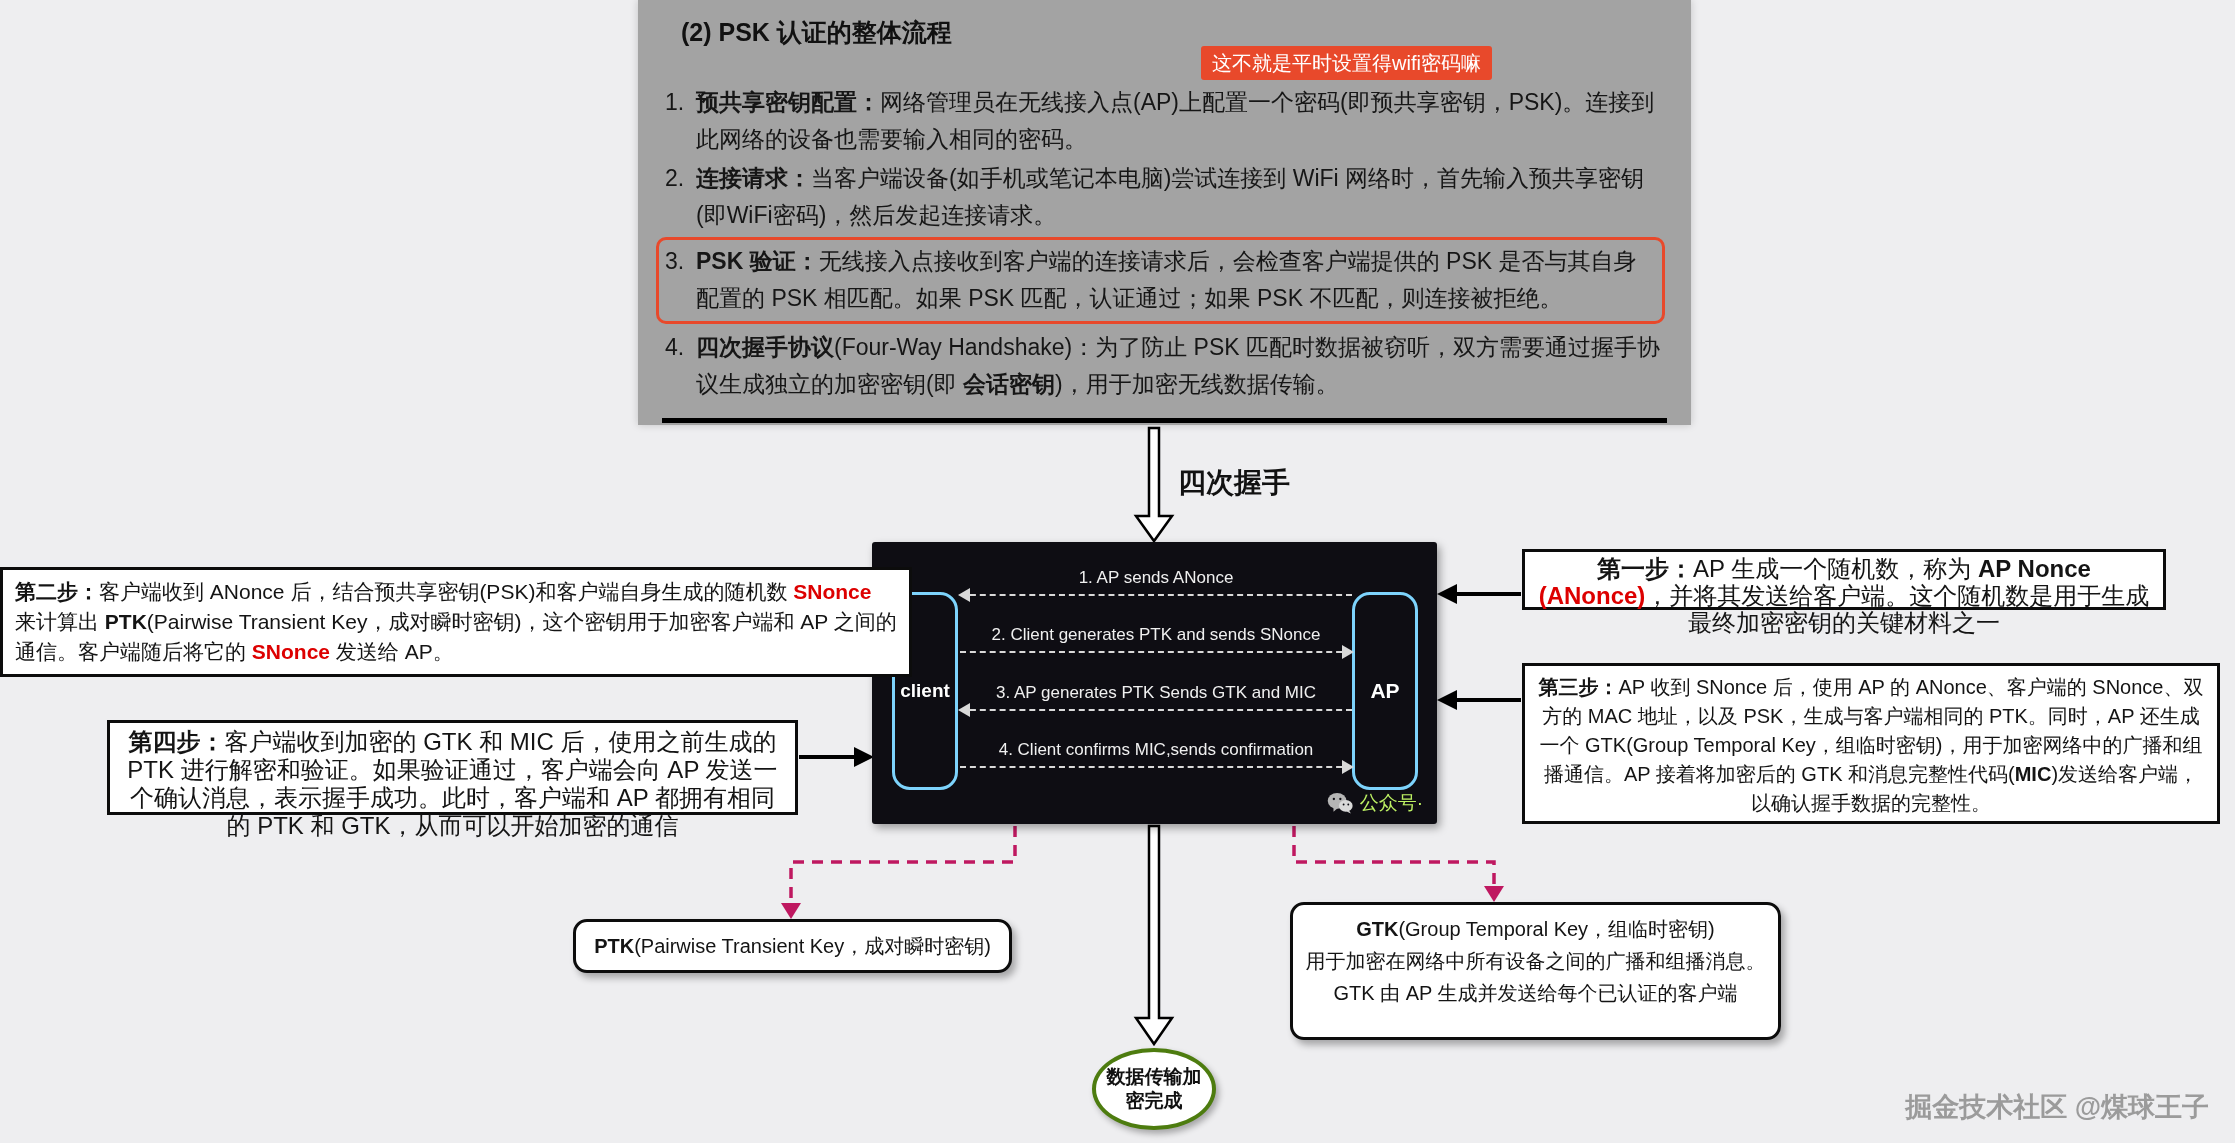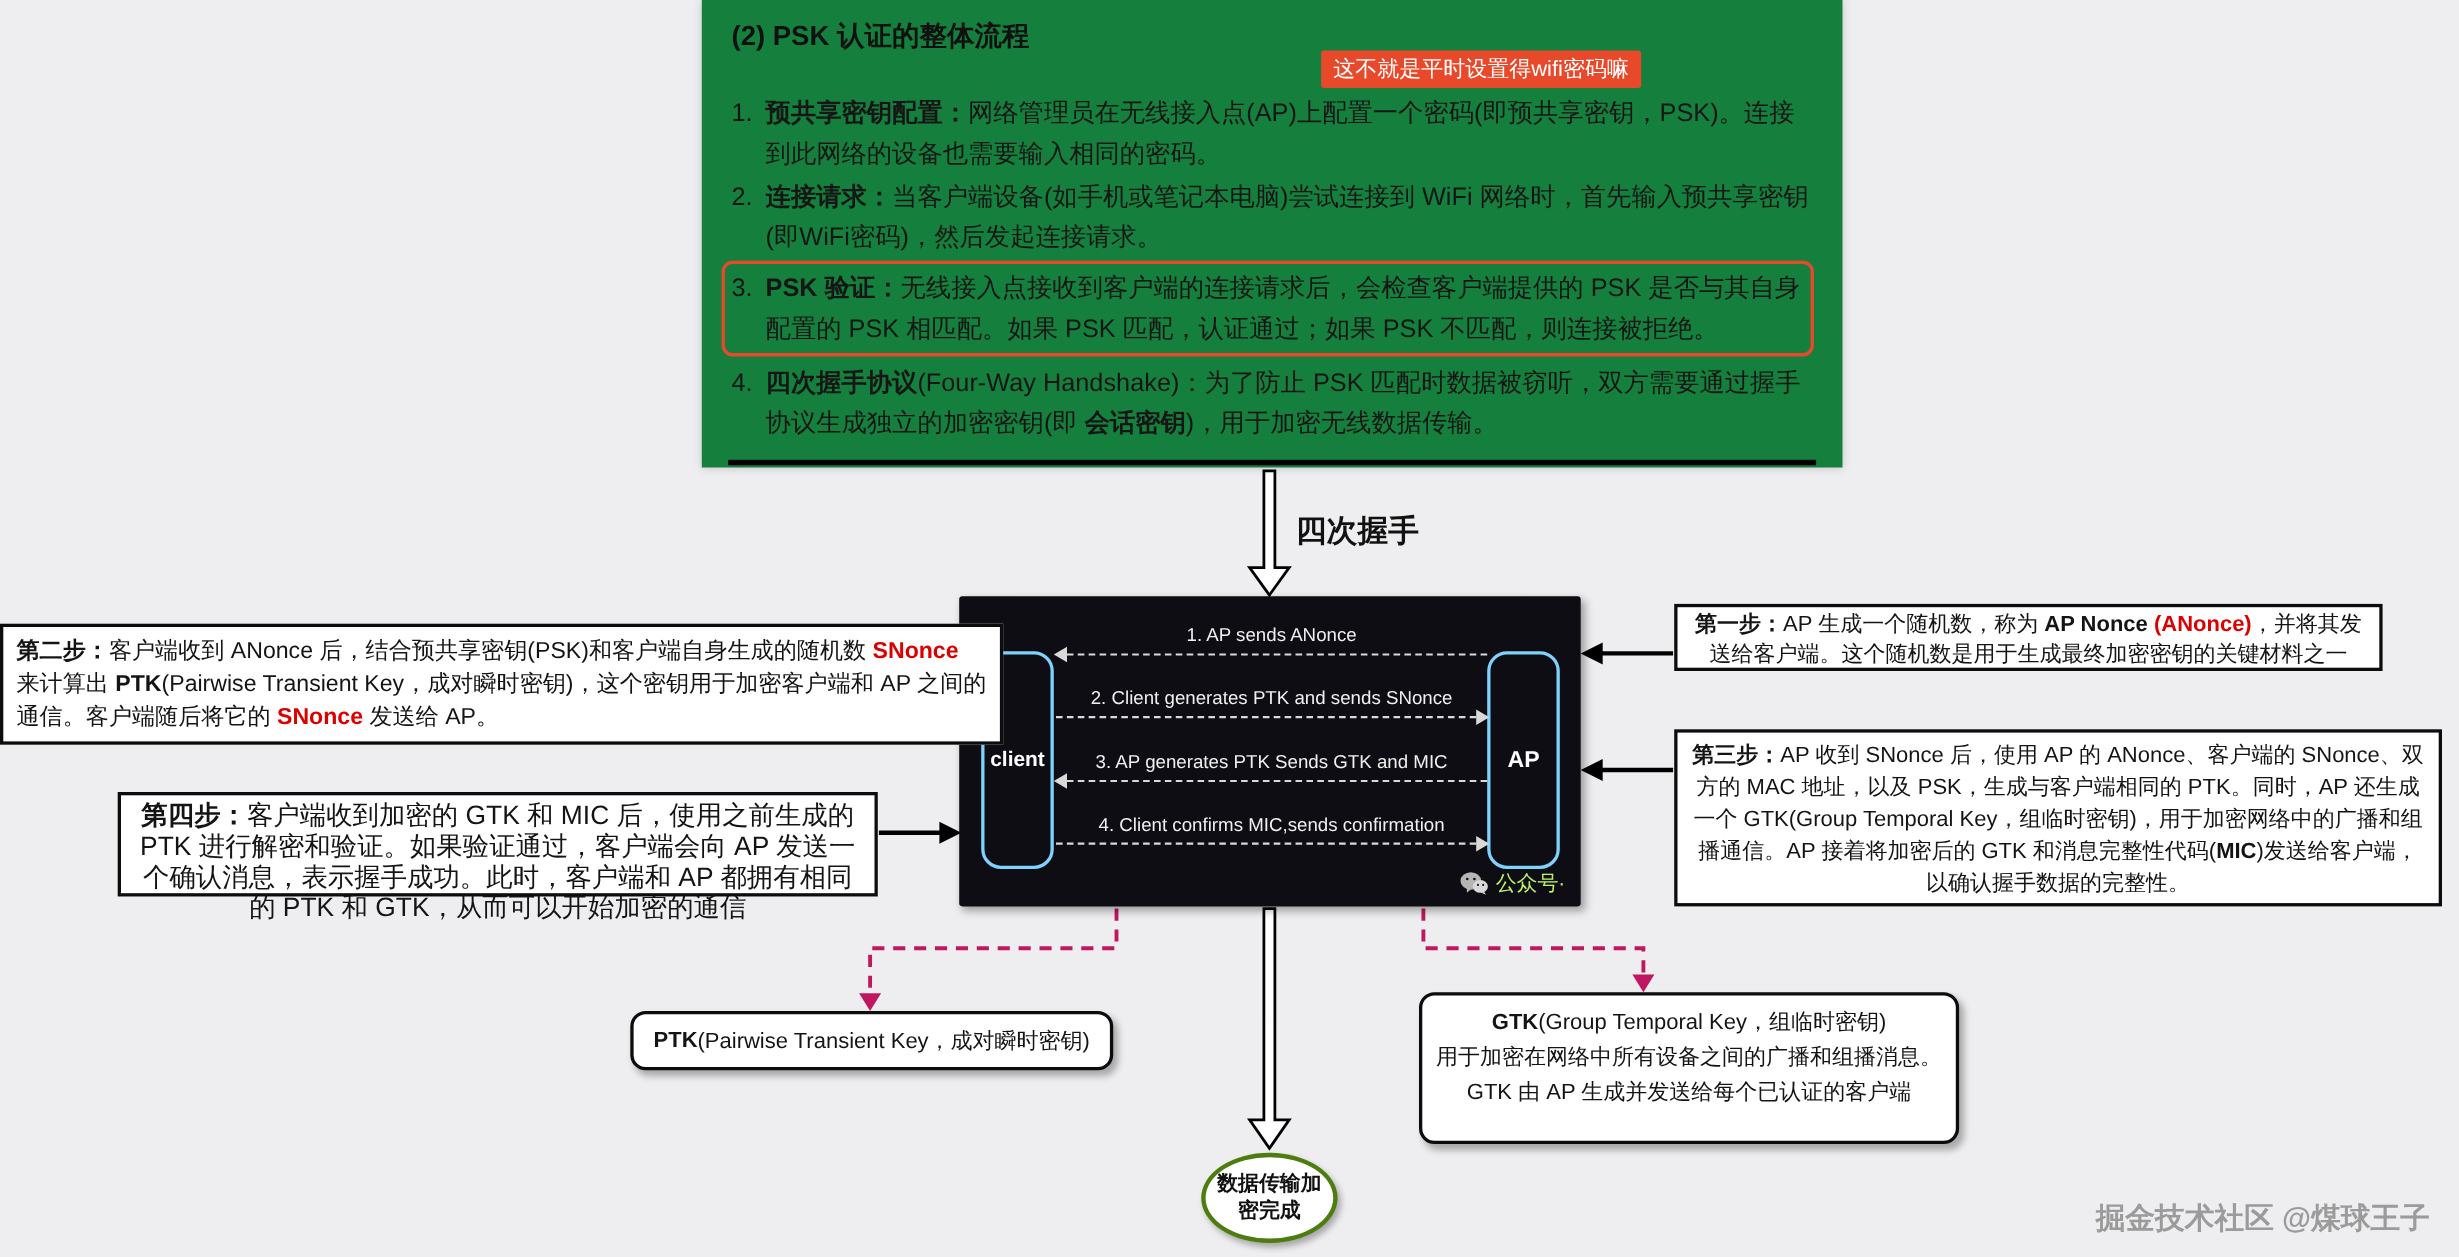--- a/index.html
+++ b/index.html
@@ -11,22 +11,23 @@
     overflow:hidden;
   }
   #canvas{position:relative;width:2235px;height:1143px;}
 
   
   #connectors{position:absolute;left:0;top:0;z-index:1;pointer-events:none;}
 
   
   .top-card{
     position:absolute;left:638px;top:0;width:1037px;height:425px;
-    background:#15803d;z-index:2;
+    background:#a3a3a3;z-index:2;
     box-shadow:0 0 8px rgba(0,0,0,0.18);
+    padding-left:16px;
   }
   .card-title{
     margin:16px 0 0 27px;
     font-size:25px;font-weight:700;color:#111;
   }
   .badge{
     position:absolute;left:563px;top:46px;
     background:#e8492b;color:#fff;
     font-size:20px;line-height:1;
     padding:7px 11px;border-radius:3px;
@@ -98,21 +99,21 @@
   }
 
   
   .step-box{
     position:absolute;background:#fff;border:3px solid #0c0c0c;
     z-index:2;font-size:20px;line-height:29px;color:#141414;
     box-sizing:border-box;
   }
   .step2-box{left:0;top:567px;width:912px;height:110px;padding:7px 12px;text-align:left;font-size:21px;line-height:30px;}
   .step4-box{left:107px;top:720px;width:691px;height:95px;padding:5px 10px;text-align:center;font-size:24px;line-height:28px;}
-  .step1-box{left:1522px;top:549px;width:644px;height:61px;padding:3px 10px;text-align:center;font-size:20px;line-height:27px;}
+  .step1-box{left:1522px;top:549px;width:644px;height:61px;padding:3px 10px;text-align:center;font-size:24px;line-height:27px;}
   .step3-box{left:1522px;top:663px;width:698px;height:161px;padding:7px 10px;text-align:center;font-size:20px;line-height:29px;}
 
   
   .key-box{
     position:absolute;background:#fff;border:3px solid #0c0c0c;border-radius:14px;
     z-index:2;box-sizing:border-box;text-align:center;color:#141414;
     box-shadow:4px 5px 7px rgba(0,0,0,0.3);
   }
   .ptk-box{
     left:573px;top:919px;width:439px;height:54px;

